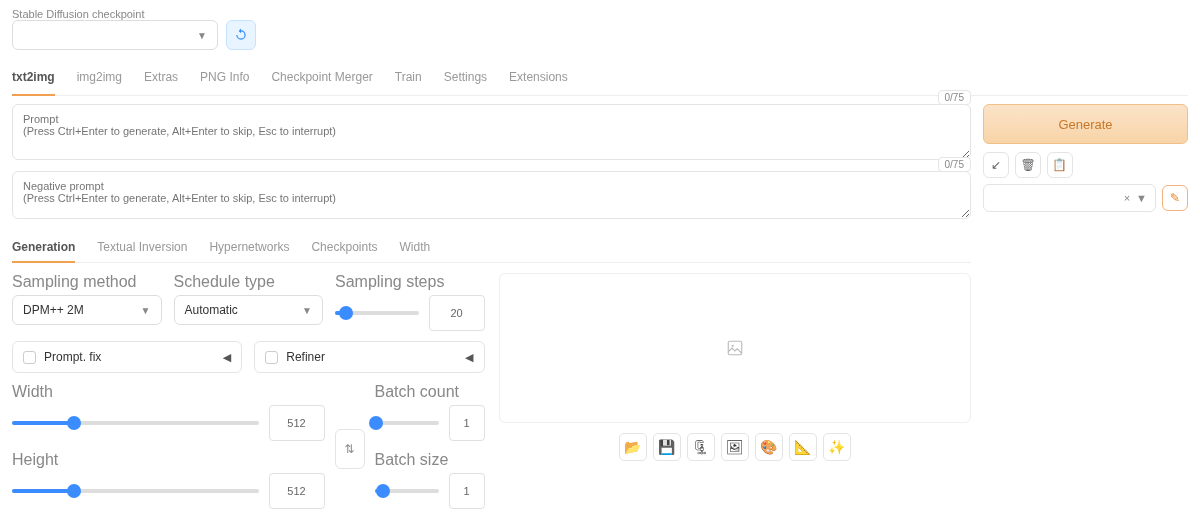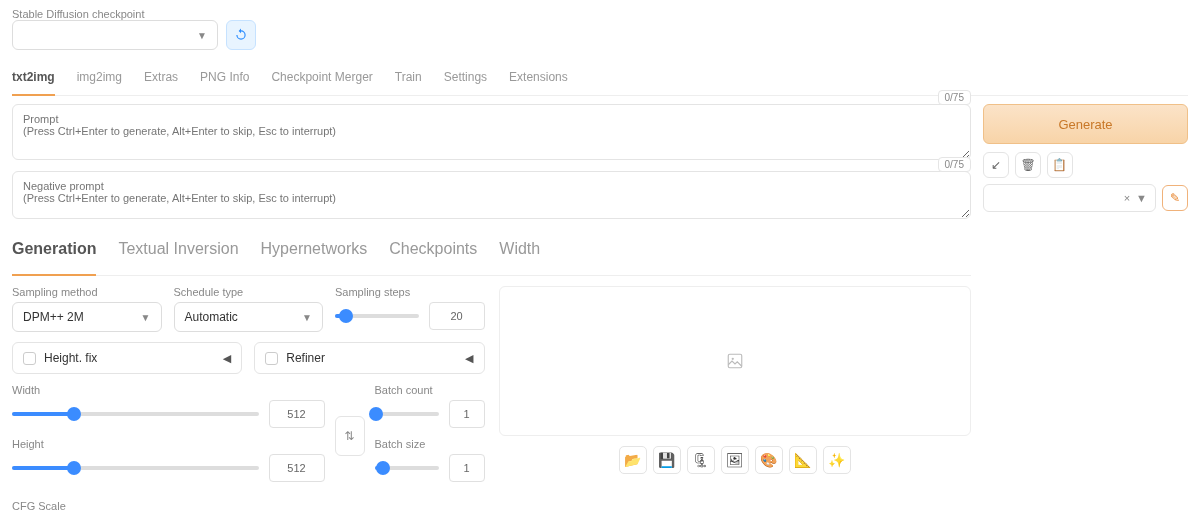--- a/index.html
+++ b/index.html
@@ -21,33 +21,33 @@
 .prompt-wrap{position:relative;margin-bottom:8px}
 .counter{position:absolute;top:-14px;right:0;font-size:10px;color:#888;border:1px solid #e5e5e5;border-radius:4px;padding:1px 6px;background:#fff}
 textarea{width:100%;border:1px solid #e4e4e4;border-radius:6px;padding:8px 10px;font-size:11px;color:#aaa;resize:vertical;font-family:inherit}
 .prompt-ta{height:56px}
 .neg-ta{height:48px}
 .gen-btn{width:100%;height:40px;background:linear-gradient(#fbe3c8,#f8d4a8);border:1px solid #f0c088;border-radius:6px;color:#c87828;font-size:13px;font-weight:500;cursor:pointer;margin-bottom:8px}
 .small-btns{display:flex;gap:6px;margin-bottom:6px}
 .styles-row{display:flex;gap:6px;align-items:center}
 .styles-select{flex:1;height:28px;border:1px solid #e4e4e4;border-radius:6px;display:flex;align-items:center;justify-content:flex-end;padding:0 8px;gap:6px;font-size:11px;color:#888}
 .sub-tabs{display:flex;gap:22px;border-bottom:1px solid #eee;margin:12px 0 10px}
-.sub-tab{padding:6px 0 16px;font-size:16px;color:#999;cursor:pointer}
+.sub-tab{padding:6px 0 7px;font-size:12px;color:#999;cursor:pointer}
 .sub-tab.active{color:#555;font-weight:600;border-bottom:2px solid #f0a050;margin-bottom:-1px}
 .gen-panel{display:flex;gap:14px}
 .gen-left{flex:1;min-width:0}
 .gen-right{flex:1;min-width:0}
 .field-row{display:flex;gap:12px;margin-bottom:10px}
 .field{flex:1}
-.field-label{font-size:11px;color:#888;margin-bottom:4px;display:block}
+.field-label{font-size:16px;color:#888;margin-bottom:4px;display:block}
 .slider-row{display:flex;align-items:center;gap:10px}
 .slider{flex:1;height:4px;background:#ddd;border-radius:2px;position:relative;cursor:pointer}
 .slider-fill{height:100%;background:#3b8cff;border-radius:2px}
 .slider-thumb{position:absolute;top:50%;width:14px;height:14px;background:#3b8cff;border-radius:50%;transform:translate(-50%,-50%)}
-.num-box{width:56px;height:28px;border:1px solid #e0e0e0;border-radius:4px;text-align:center;font-size:11px;color:#666}
+.num-box{width:56px;height:36px;border:1px solid #e0e0e0;border-radius:4px;text-align:center;font-size:11px;color:#666}
 .collapse-box{border:1px solid #e4e4e4;border-radius:6px;height:32px;display:flex;align-items:center;padding:0 10px;gap:8px;flex:1}
 .chk{width:13px;height:13px;border:1px solid #ccc;border-radius:3px}
 .arrow-l{margin-left:auto;font-size:11px;color:#555}
 .dim-group{display:flex;gap:10px;margin-bottom:8px}
 .dim-sliders{flex:1}
 .dim-row{margin-bottom:10px}
 .swap-btn{width:30px;height:40px;border:1px solid #e4e4e4;border-radius:6px;background:#fff;display:flex;align-items:center;justify-content:center;font-size:12px;color:#888;cursor:pointer;margin-bottom:4px;align-self:center}
 .batch-col{width:110px}
 .batch-row{margin-bottom:10px}
 .preview{border:1px solid #eee;border-radius:6px;height:150px;display:flex;align-items:center;justify-content:center;color:#bbb;font-size:18px;margin-bottom:10px}
@@ -130,21 +130,21 @@
                   <div class="slider-thumb" style="left: 13.3333%;"></div>
                 </div>
               <input class="num-box" id="nb-steps" value="20" style="">
             </div>
           </div>
         </div>
 
         <div class="field-row">
           <div class="collapse-box">
             <span class="chk"></span>
-            <span>Height. fix</span>
+            <span>Prompt. fix</span>
             <span class="arrow-l">◀</span>
           </div>
           <div class="collapse-box">
             <span class="chk"></span>
             <span>Refiner</span>
             <span class="arrow-l">◀</span>
           </div>
         </div>
 
         <div class="dim-group">

